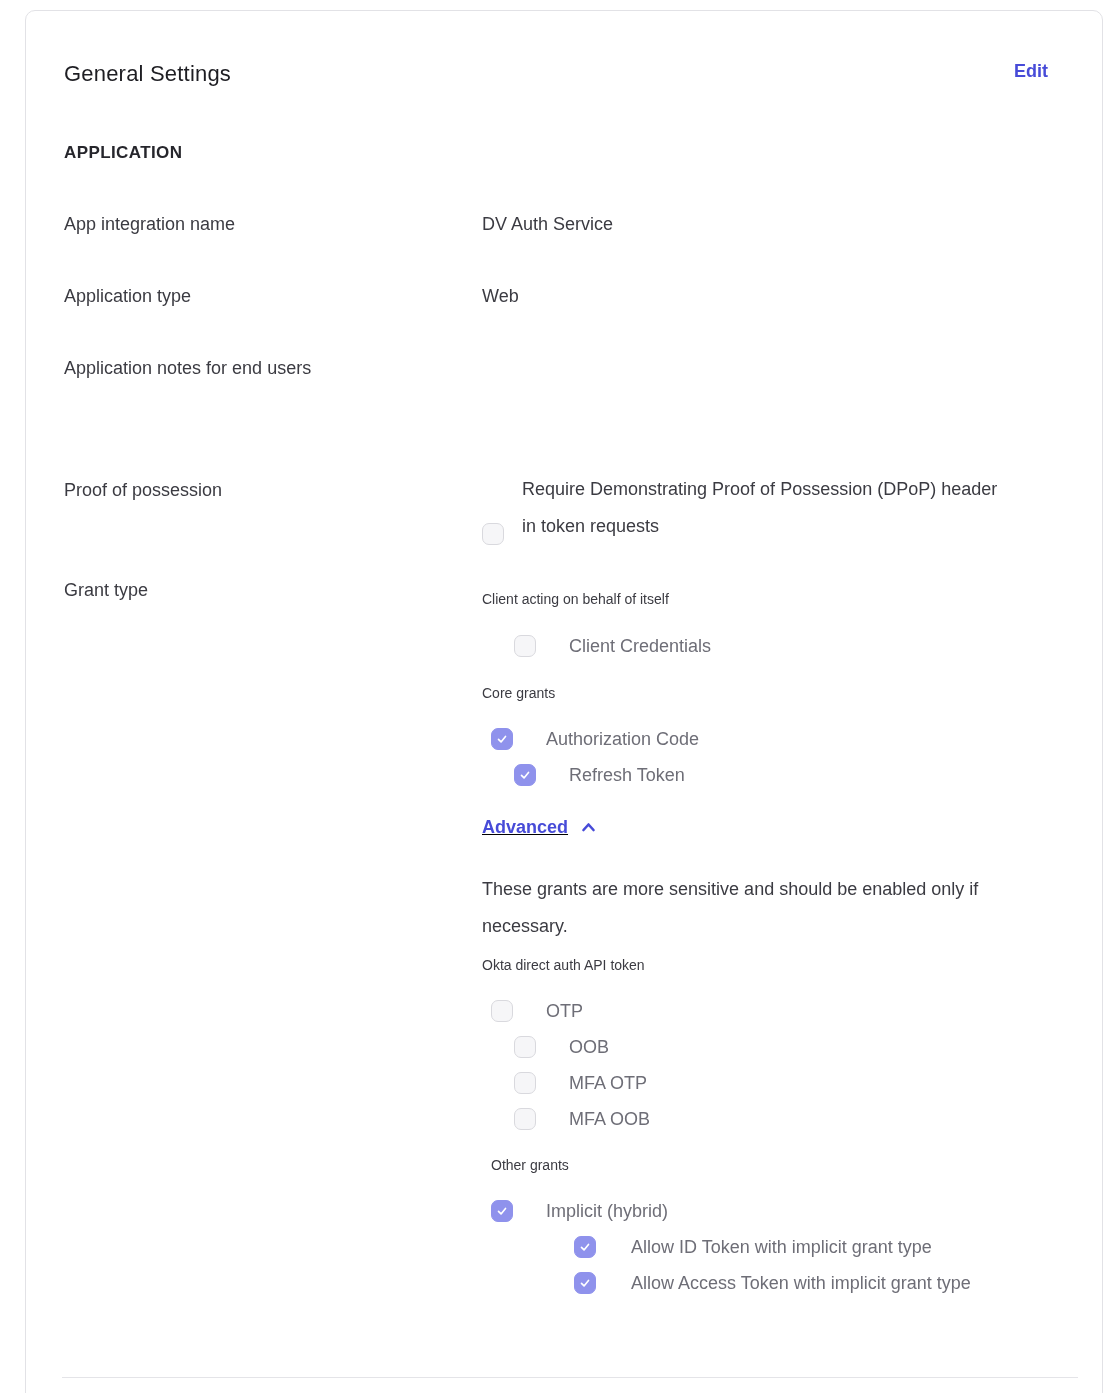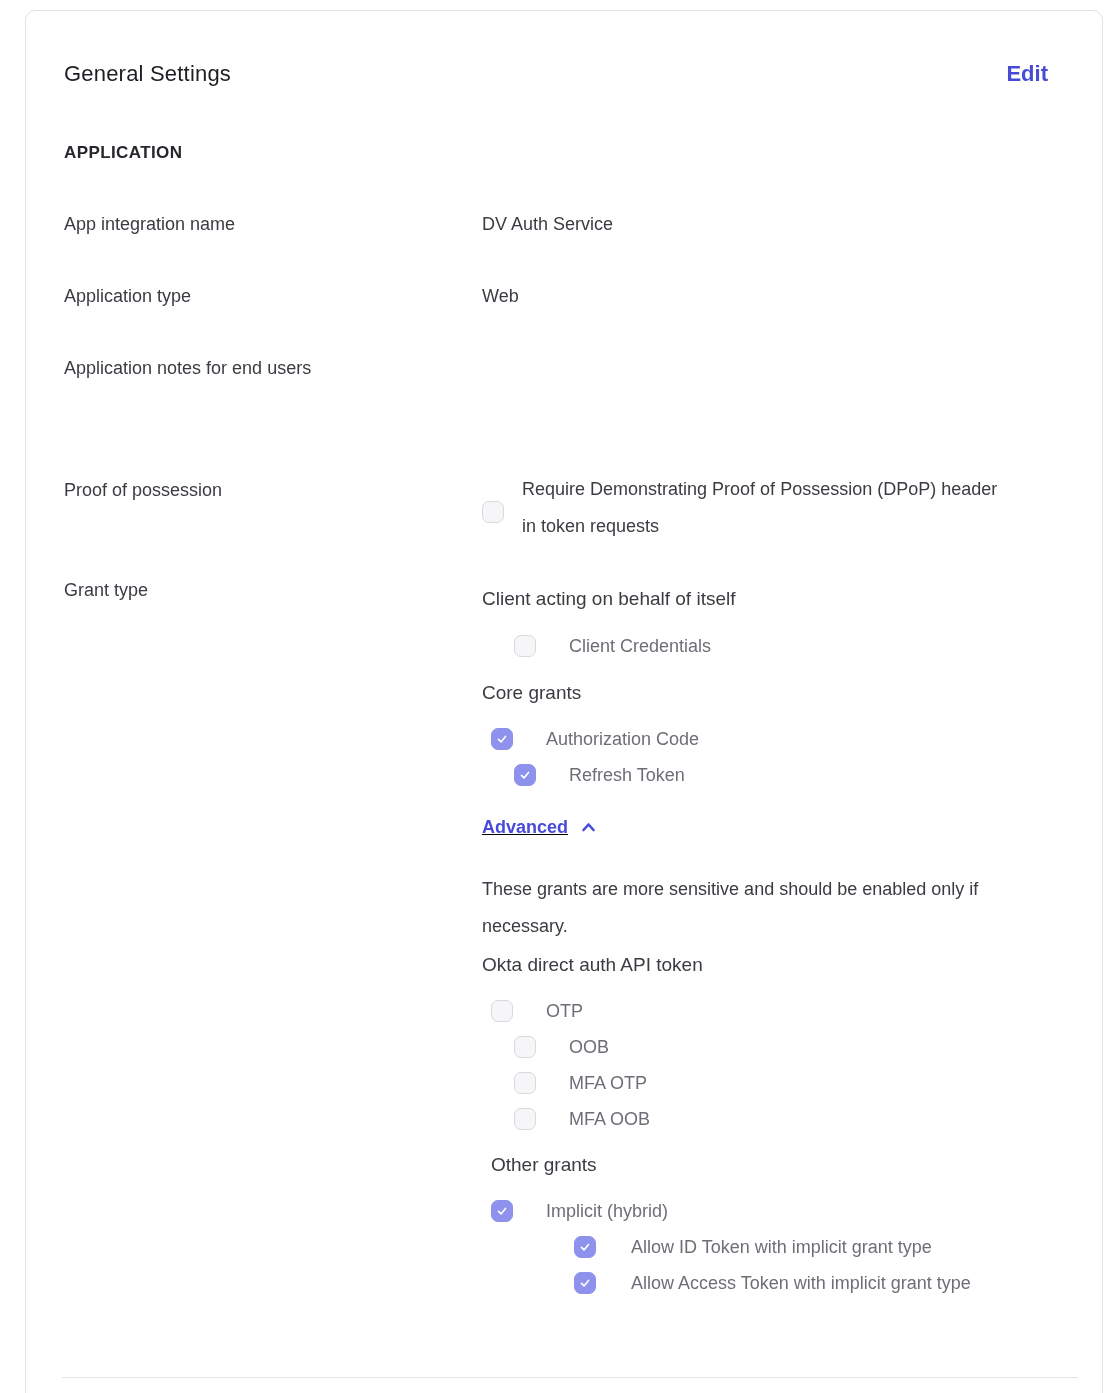--- a/index.html
+++ b/index.html
@@ -20,41 +20,41 @@
     font-family:"Liberation Sans","DejaVu Sans",sans-serif;
     -webkit-font-smoothing:antialiased;
   }
   .card{
     position:absolute;left:25px;top:10px;width:1078px;height:1460px;
     background:#ffffff;border:1px solid var(--card-border);border-radius:10px;
     padding:50px 54px 0 38px;
   }
   .hdr{display:flex;justify-content:space-between;align-items:flex-start;margin-bottom:56px;}
   .title{font-size:22px;font-weight:400;color:var(--text-heading);letter-spacing:.2px;}
-  .edit-link{font-size:22px;font-weight:700;color:var(--blue);cursor:pointer;text-decoration:none;}
+  .edit-link{font-size:18px;font-weight:700;color:var(--blue);cursor:pointer;text-decoration:none;}
   .sec-title{font-size:17px;font-weight:700;color:#26262C;letter-spacing:.4px;margin-bottom:50px;}
 
   .frow{display:grid;grid-template-columns:418px 1fr;margin-bottom:50px;}
   .flabel,.fvalue{font-size:18px;line-height:22px;color:var(--text-dark);}
   .frow.proof{margin-bottom:34px;}
-  .proof-value{display:flex;align-items:center;}
+  .proof-value{display:flex;align-items:flex-end;}
   .proof-text{font-size:18px;line-height:37px;color:var(--text-dark);max-width:480px;margin-top:-8px;margin-left:18px;}
 
   .checkbox{
     width:22px;height:22px;flex:0 0 22px;border-radius:7px;
     background:var(--cb-bg);border:1.5px solid var(--cb-border);
     display:inline-flex;align-items:center;justify-content:center;cursor:pointer;
   }
   .checkbox .tick{display:none;width:14px;height:14px;}
   .checkbox.checked{background:var(--check-fill);border-color:var(--check-fill);}
   .checkbox.checked .tick{display:block;}
   .tick path{fill:none;stroke:#ffffff;stroke-width:2.6;stroke-linecap:round;stroke-linejoin:round;}
 
   .grant-col{display:flex;flex-direction:column;align-items:flex-start;}
-  .group-h{font-size:19px;line-height:22px;color:var(--text-dark);}
+  .group-h{font-size:14px;line-height:22px;color:var(--text-dark);}
   .crow{display:flex;align-items:center;height:22px;gap:15px;}
   .crow .clabel{font-size:18px;color:var(--text-gray);margin-left:18px;white-space:nowrap;}
   .ind1{margin-left:32px;}
   .ind2{margin-left:92px;}
   .ind2 .clabel{margin-left:20px;}
   .adv-row{display:flex;align-items:center;cursor:pointer;text-decoration:underline;}
   .adv-label{font-size:18px;font-weight:700;color:var(--blue);}
   .chevron{width:15px;height:15px;margin-left:13px;}
   .chevron path{fill:none;stroke:var(--blue);stroke-width:2.6;stroke-linecap:round;stroke-linejoin:round;}
   .adv-desc{font-size:18px;line-height:37px;color:var(--text-dark);max-width:512px;}

